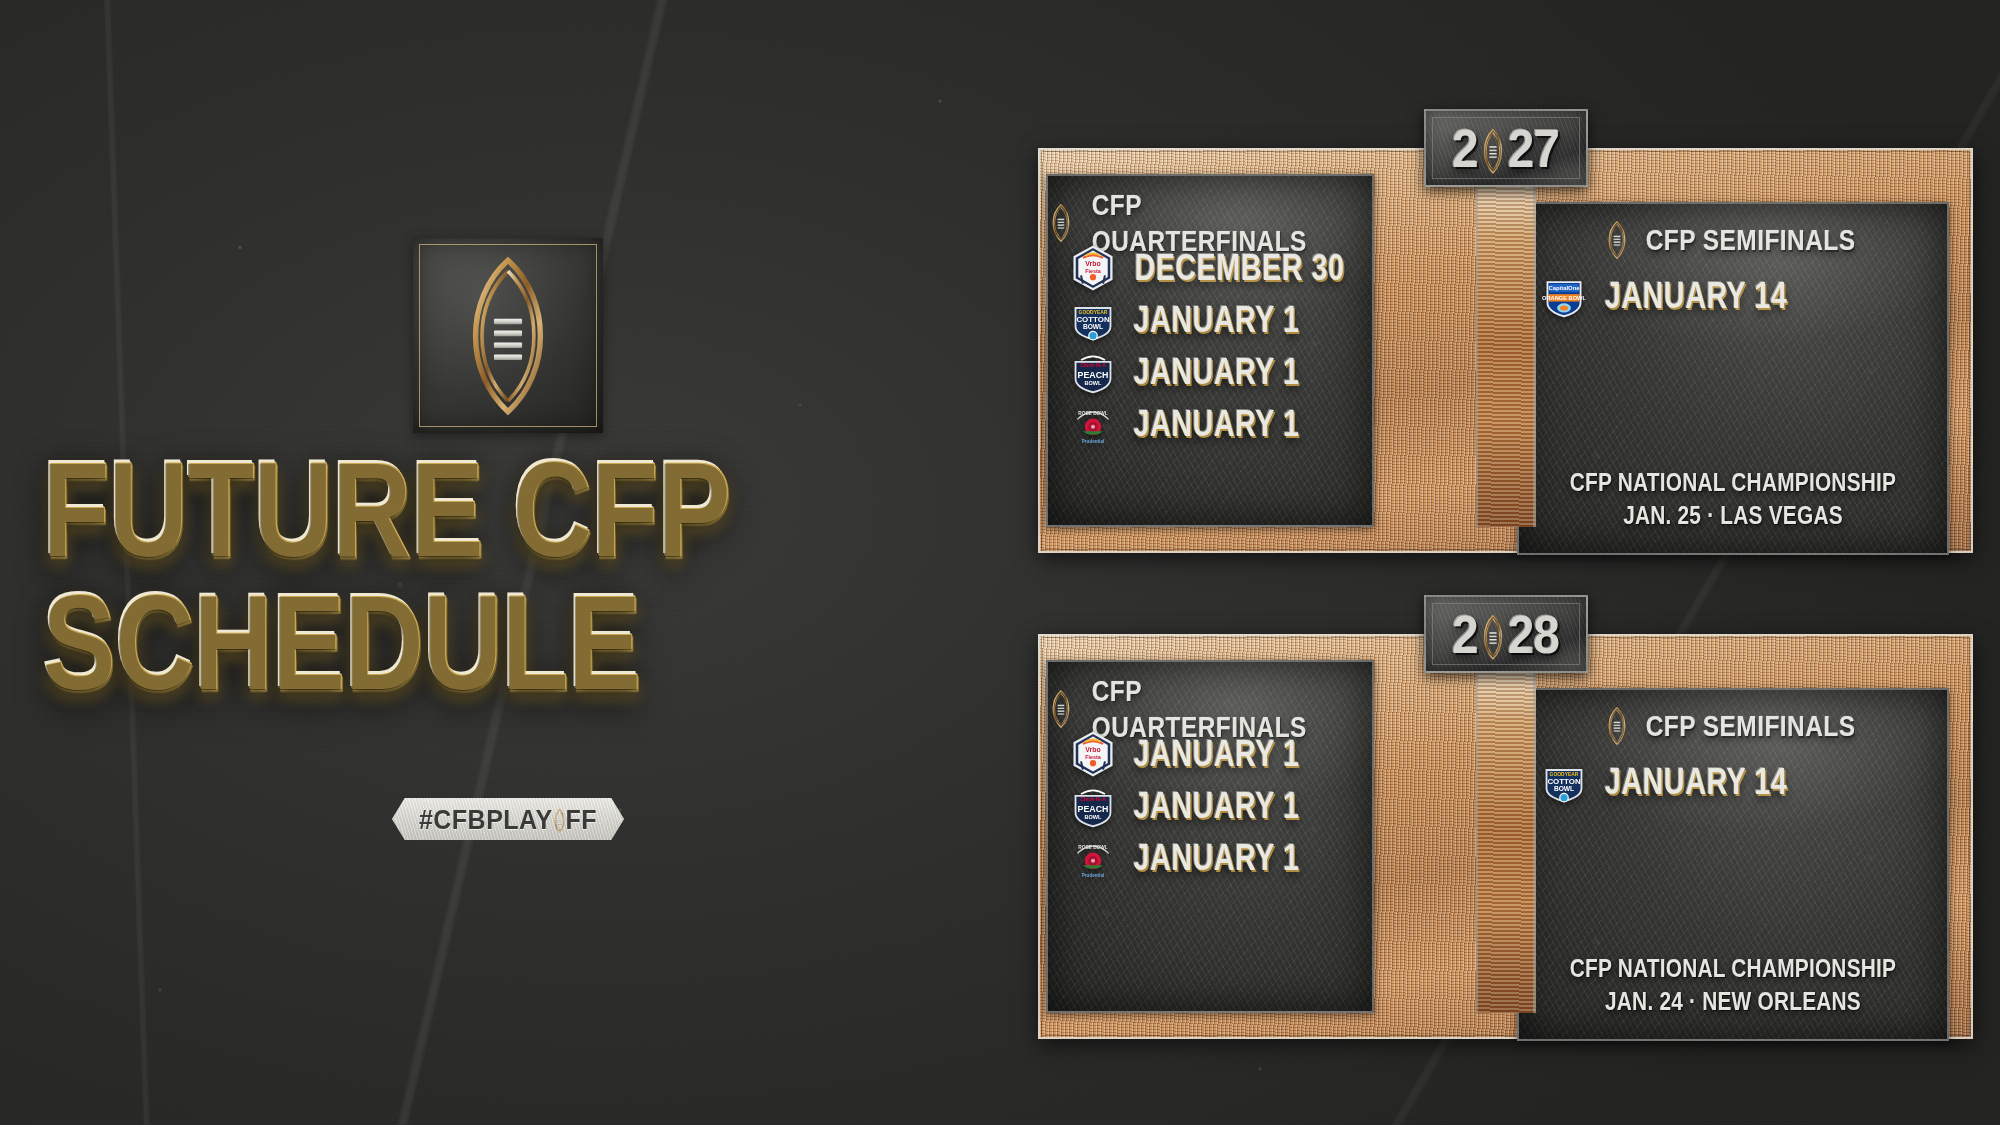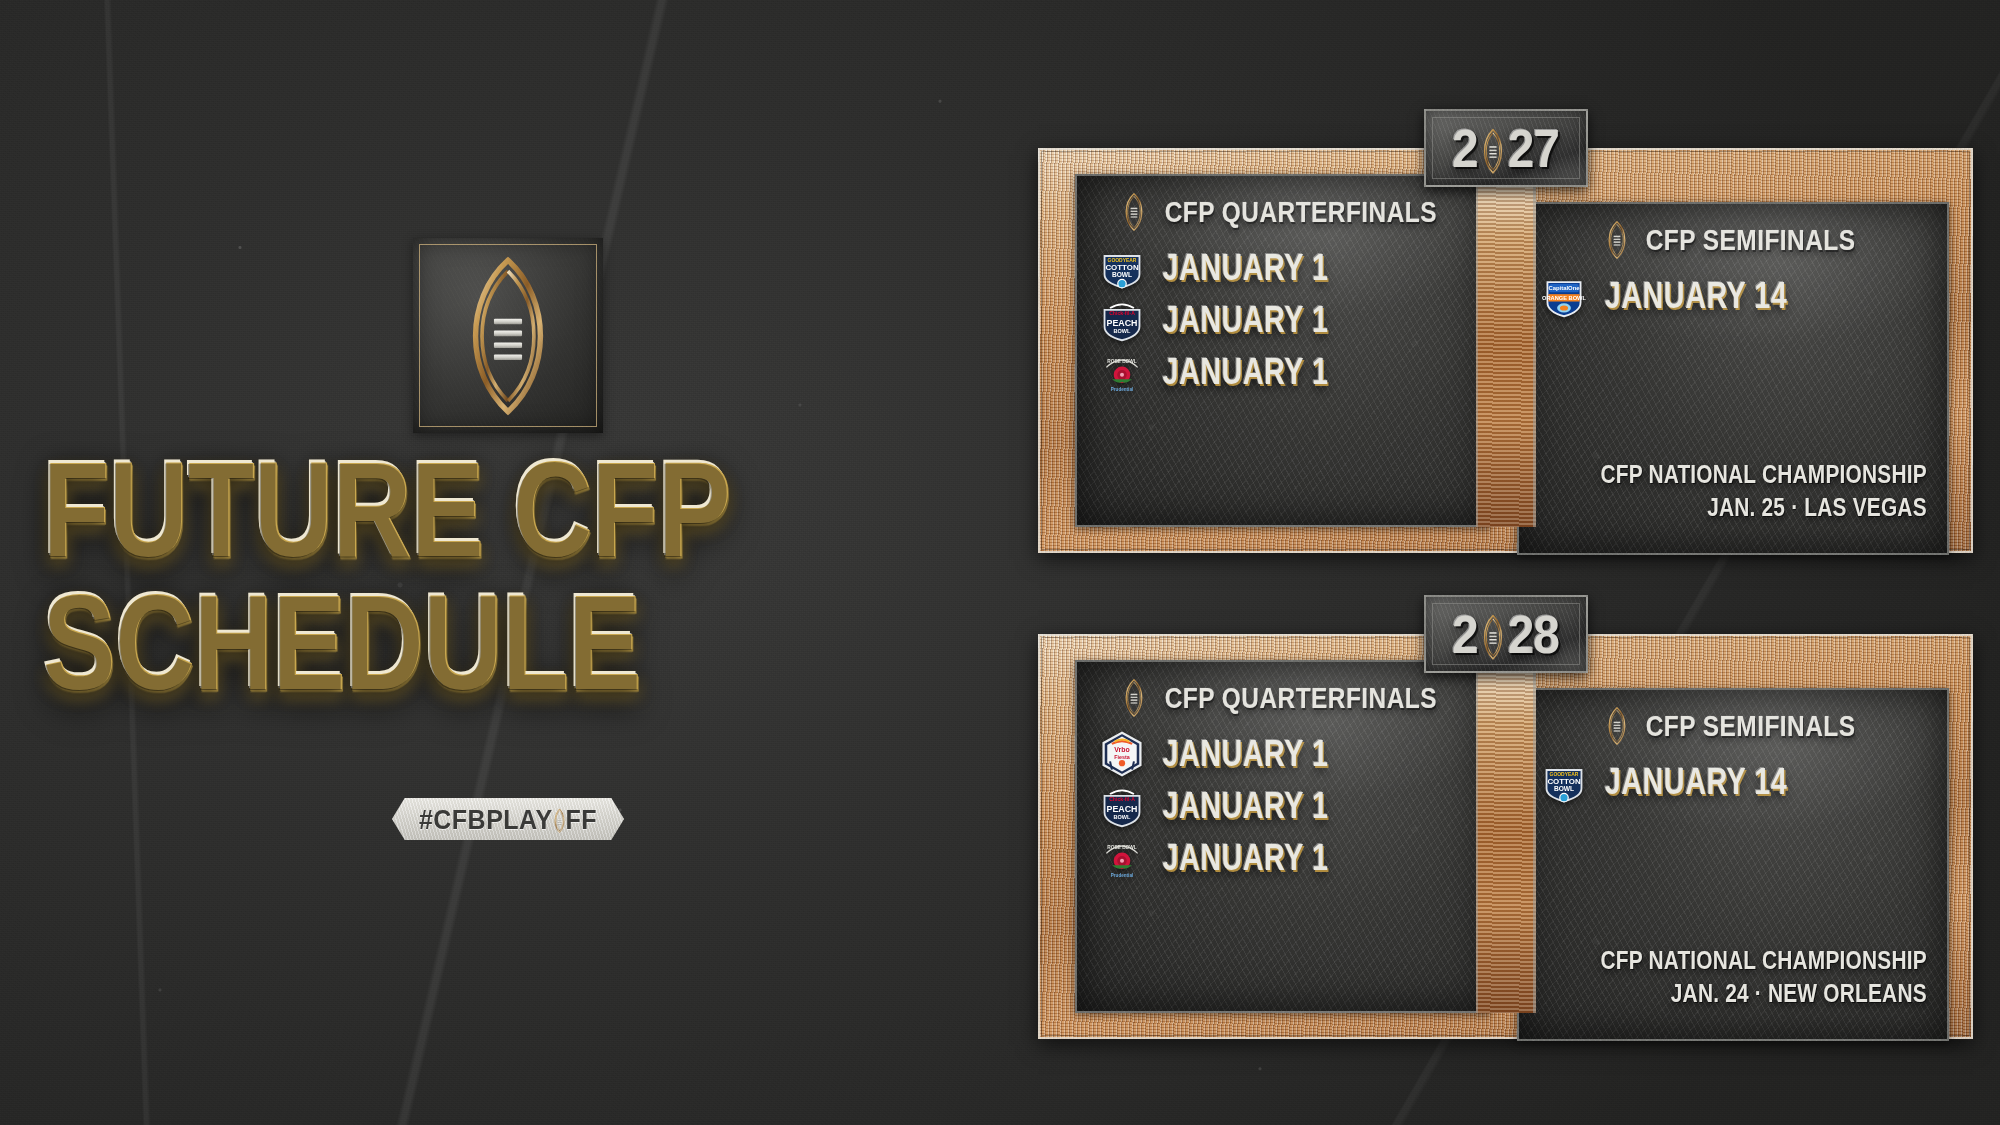--- a/index.html
+++ b/index.html
@@ -167,21 +167,21 @@
     overflow:hidden;
   }
   .panel:after{
     content:""; position:absolute; inset:0; pointer-events:none;
     opacity:.3; mix-blend-mode:screen;
     background:
       radial-gradient(ellipse 300px 140px at 55% 12%, rgba(255,255,255,.35), transparent 70%),
       radial-gradient(circle at 18% 72%, rgba(255,255,255,.12) 0 2px, transparent 4px),
       radial-gradient(circle at 82% 48%, rgba(255,255,255,.1) 0 2px, transparent 4px);
   }
-  .panel-left{ left:37px; width:416px; }
+  .panel-left{ left:8px; width:328px; }
   .panel-right{ right:24px; width:432px;margin-top:28px; }
 
   
   .panel-head{
     position:absolute; left:0; right:0; top:16px;
     display:flex; align-items:center; justify-content:center; gap:9px;
   }
   .panel-head .ttl{
     font-size:26px; font-weight:700; letter-spacing:.5px;
     color:#e3e2dc; text-transform:uppercase;
@@ -207,21 +207,21 @@
       0 4px 9px rgba(0,0,0,.75);
   }
   .logo-slot{
     width:46px; height:46px; flex:0 0 46px;
     display:flex; align-items:flex-end; justify-content:center;
     filter:drop-shadow(0 2px 3px rgba(0,0,0,.6));
   }
 
   
   .champ{
-    position:absolute; left:10px; right:10px; bottom:32px; text-align:right;
+    position:absolute; left:10px; right:10px; bottom:24px; text-align:center;
   }
   .champ .c1{
     font-size:22px; font-weight:700; letter-spacing:.2px;
     color:#e6e5df; text-transform:uppercase;
     transform:scaleX(.95) scaleY(1.14); display:block;
     text-shadow:1px 1px 0 rgba(0,0,0,.6), 0 3px 7px rgba(0,0,0,.7);
   }
   .champ .c2{
     font-size:22px; font-weight:700; letter-spacing:.2px;
     color:#e6e5df; text-transform:uppercase; margin-top:7px;
@@ -352,20 +352,35 @@
 
       <div class="panel panel-left">
         <div class="panel-head">
           <svg width="26" height="40" viewBox="0 0 100 148">
               <use href="#cfpball"></use>
             </svg>
           <div class="ttl">CFP QUARTERFINALS</div>
         </div>
         <div class="games">
 
+          <div class="game-row">
+            <div class="logo-slot">
+              <svg class="bl" viewBox="0 0 50 50">
+                <polygon points="25,2 45,13 45,37 25,48 5,37 5,13" fill="#1d2d52" stroke="#e9ecef" stroke-width="2.5"></polygon>
+                <polygon points="25,6 41,15.2 41,34.8 25,44 9,34.8 9,15.2" fill="#f4f5f6"></polygon>
+                <path d="M14 14 Q25 8 36 14" stroke="#f05a28" stroke-width="2.4" fill="none"></path>
+                <path d="M17 11.5 Q25 7 33 11.5" stroke="#f7b32b" stroke-width="2" fill="none"></path>
+                <text x="25" y="23" font-size="7.5" font-weight="bold" fill="#c8102e" text-anchor="middle" font-family="Liberation Sans">Vrbo</text>
+                <text x="25" y="30" font-size="5.8" font-weight="bold" fill="#c8102e" text-anchor="middle" font-family="Liberation Sans">Fiesta</text>
+                <circle cx="25" cy="35" r="3.4" fill="#f05a28"></circle>
+                <path d="M12 33 L14 42 M38 33 L36 42" stroke="#1d2d52" stroke-width="2.2"></path>
+              </svg>
+            </div>
+            <div class="date">DECEMBER 30</div>
+          </div>
 
           <div class="game-row">
             <div class="logo-slot">
               <svg class="bl" viewBox="0 0 50 50">
                 <path d="M6 12 h38 v20 q0 9 -19 14 q-19 -5 -19 -14 z" fill="#14305c" stroke="#dde2e8" stroke-width="2"></path>
                 <text x="25" y="19" font-size="5.4" font-weight="bold" fill="#f3c11b" text-anchor="middle" font-family="Liberation Sans">GOODYEAR</text>
                 <text x="25" y="27" font-size="8.6" font-weight="bold" fill="#ffffff" text-anchor="middle" font-family="Liberation Sans">COTTON</text>
                 <text x="25" y="34.5" font-size="7.2" font-weight="bold" fill="#ffffff" text-anchor="middle" font-family="Liberation Sans">BOWL</text>
                 <circle cx="25" cy="42" r="4.6" fill="#2a9fd6" stroke="#ffffff" stroke-width="1.3"></circle>
               </svg>

